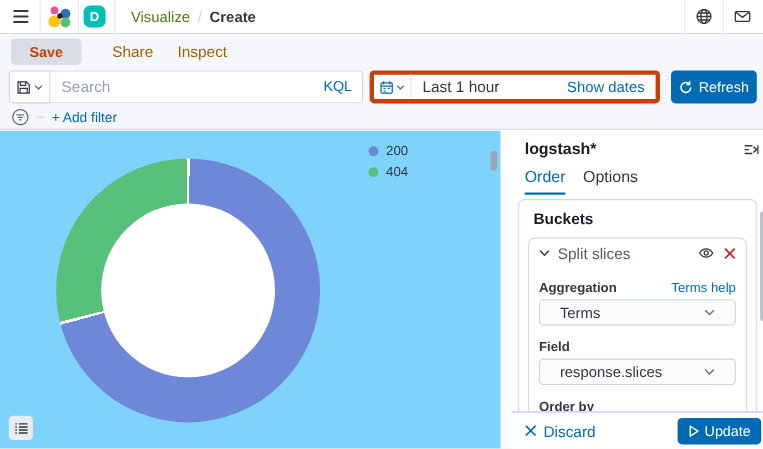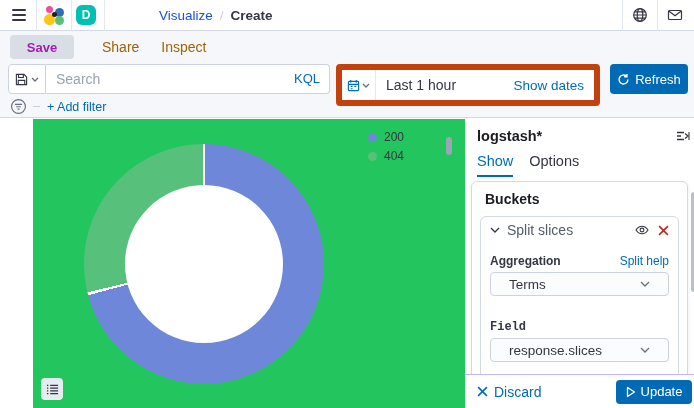--- a/index.html
+++ b/index.html
@@ -19,68 +19,68 @@
   .nav-btn { width:26px; height:26px; display:flex; align-items:center; justify-content:center; cursor:pointer; flex:none; }
   .hamburger { display:flex; flex-direction:column; gap:3px; }
   .hamburger span { display:block; width:14px; height:2px; background:#343741; border-radius:1px; }
   .logo { position:relative; width:22px; height:22px; flex:none; }
   .logo i { position:absolute; border-radius:50%; }
   .space-badge {
     width:20px; height:20px; border-radius:6px; color:#fff; font-size:12px; font-weight:bold;
     display:flex; align-items:center; justify-content:center; flex:none; cursor:pointer;
   }
   .breadcrumb { display:flex; align-items:center; gap:7px; margin-left:10px; font-size:13.5px; }
-  .crumb-inactive { color:#1d4ed8; cursor:pointer;margin-left:40px; }
+  .crumb-inactive { color:#4d7c0f; cursor:pointer; }
   .crumb-slash { color:#c9d0da; }
   .crumb-active { color:#343741; font-weight:600; }
   .topnav-right { margin-left:auto; display:flex; align-items:center; }
   
   .header-block {
     position:absolute; left:0; top:31px; width:694px; height:87px;
     background:#f5f7fa; border-bottom:1px solid #d3dae6;
   }
   .toolbar { position:absolute; left:0; top:0; width:100%; height:32px; display:flex; align-items:center; padding-left:10px; }
   .save-btn {
-    width:64px; height:24px; border-radius:4px; background:#d8dde6; color:#a21caf;
+    width:64px; height:24px; border-radius:4px; background:#d8dde6; color:#c2410c;
     font-size:13px; font-weight:600; border:none; display:flex; align-items:center; justify-content:center;
   }
   .toolbar-link { color:#a16207; font-size:14px; cursor:pointer; }
   .toolbar-link.share { margin-left:28px; }
   .toolbar-link.inspect { margin-left:22px; }
   
   .querybar { position:absolute; left:0; top:32px; width:100%; height:32px; }
   .saved-query-group { position:absolute; left:8px; top:1px; width:322px; height:44px; display:flex; }
   .saved-query-btn {
     width:38px; height:30px; background:#fff; border:1px solid #ccd3df; border-radius:4px 0 0 4px;
     display:flex; align-items:center; justify-content:center; gap:3px; cursor:pointer;
   }
   .search-wrap { position:relative; flex:1; height:30px; }
   .search-input {
     width:100%; height:30px; border:1px solid #ccd3df; border-left:none; border-radius:0 4px 4px 0;
     padding:0 42px 0 10px; font-size:14px; font-family:inherit; color:#343741; background:#fff; outline:none;
   }
   .search-input::placeholder { color:#98a2b3; }
   .kql-label { position:absolute; right:10px; top:7px; font-size:13px; color:#006bb4; cursor:pointer; }
-  .datepicker { position:absolute; left:336px; top:1px; width:264px; height:42px; background:#fff;
-    border:6px solid #c2410c; border-radius:4px; display:flex; align-items:center; }
+  .datepicker { position:absolute; left:336px; top:1px; width:264px; height:30px; background:#fff;
+    border:4px solid #c2410c; border-radius:4px; display:flex; align-items:center; }
   .date-quick-btn { width:34px; height:100%; display:flex; align-items:center; justify-content:center; gap:2px;
     border-right:1px solid #e3e8f0; cursor:pointer; }
   .date-value { margin-left:10px; font-size:14px; color:#343741; cursor:pointer; }
   .show-dates { margin-left:auto; margin-right:10px; font-size:13.5px; color:#006bb4; cursor:pointer; }
   .refresh-btn {
     position:absolute; left:610px; top:1px; width:78px; height:30px; border:none; border-radius:4px;
     background:#006bb4; color:#fff; font-size:13px; font-weight:500; font-family:inherit;
     display:flex; align-items:center; justify-content:center; gap:5px; cursor:pointer;
   }
   
   .filterbar { position:absolute; left:0; top:64px; width:100%; height:23px; display:flex; align-items:center; padding-left:10px; }
   .filter-dash { width:7px; height:1px; background:#c9d0da; margin:0 7px 0 6px; }
   .add-filter { font-size:12.5px; color:#006bb4; cursor:pointer; }
   
-  .chart-area { position:absolute; left:0; top:119px; width:455px; height:289px; background:#22c55e;margin-left:33px; }
+  .chart-area { position:absolute; left:0; top:119px; width:455px; height:289px; background:#7dd3fc; }
   .legend { position:absolute; left:335px; top:11px; display:flex; flex-direction:column; gap:5px; }
   .legend-item { display:flex; align-items:center; gap:7px; cursor:pointer; }
   .legend-dot { width:9px; height:9px; border-radius:50%; flex:none; }
   .legend-label { font-size:12px; color:#343741; }
   .donut { position:absolute; left:51px; top:25px; width:240px; height:240px; border-radius:50%; }
   .donut-hole { position:absolute; left:41px; top:41px; width:158px; height:158px; border-radius:50%; background:#fff; }
   .legend-toggle {
     position:absolute; left:8px; bottom:8px; width:22px; height:22px; border-radius:4px;
     background:#e7ebf2; border:none; display:flex; align-items:center; justify-content:center; cursor:pointer;
   }
@@ -258,21 +258,21 @@
     <div class="sb-header">
       <span class="sb-title">logstash*</span>
       <button class="collapse-btn">
         <svg width="14" height="14" viewBox="0 0 14 14" fill="none" stroke="#343741" stroke-width="1.3">
           <path d="M1 3.5h7M1 7h4M1 10.5h7M9 4.5L12 7l-3 2.5"></path>
             <path d="M13 3v8" stroke-width="1.1"></path>
         </svg>
       </button>
     </div>
     <div class="sb-tabs">
-      <span class="sb-tab active">Show</span>
+      <span class="sb-tab active">Order</span>
       <span class="sb-tab">Options</span>
     </div>
 
     <div class="sb-scroll">
       <div class="bucket-card">
         <div class="card-title">Buckets</div>
         <div class="accordion">
           <div class="acc-header">
             <svg width="10" height="6" viewBox="0 0 10 6" fill="none" stroke="#343741" stroke-width="1.3">
                 <path d="M1 1l4 4 4-4"></path>
@@ -288,30 +288,30 @@
               <button class="icon-btn">
                 <svg width="11" height="11" viewBox="0 0 10 10" fill="none" stroke="#bd271e" stroke-width="1.4">
                   <path d="M1 1l8 8M9 1l-8 8"></path>
                 </svg>
               </button>
             </span>
           </div>
           <div class="acc-body">
             <div class="field-row-head">
               <span class="field-label">Aggregation</span>
-              <span class="help-link">Split help</span>
+              <span class="help-link">Terms help</span>
             </div>
             <div class="select">
               <span class="sel-value">Terms</span>
               <svg width="10" height="6" viewBox="0 0 10 6" fill="none" stroke="#69707d" stroke-width="1.3">
                   <path d="M1 1l4 4 4-4"></path>
                 </svg>
             </div>
 
-            <div class="field-row-head" style="margin-top:24px;font-family:Liberation Mono, monospace;">
+            <div class="field-row-head" style="margin-top:12px;">
               <span class="field-label">Field</span>
             </div>
             <div class="select">
               <span class="sel-value">response.slices</span>
               <svg width="10" height="6" viewBox="0 0 10 6" fill="none" stroke="#69707d" stroke-width="1.3">
                   <path d="M1 1l4 4 4-4"></path>
                 </svg>
             </div>
 
             <div class="field-row-head" style="margin-top:13px;">

